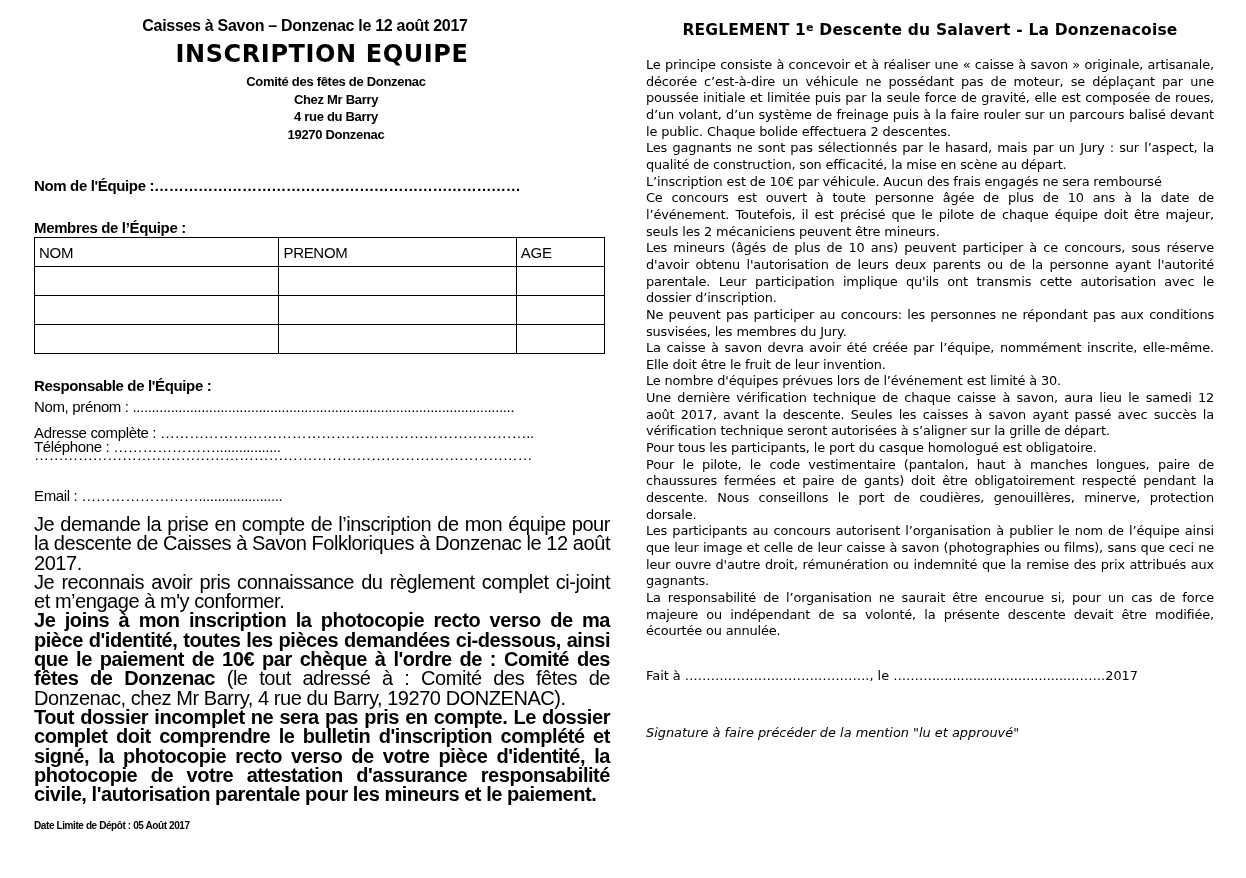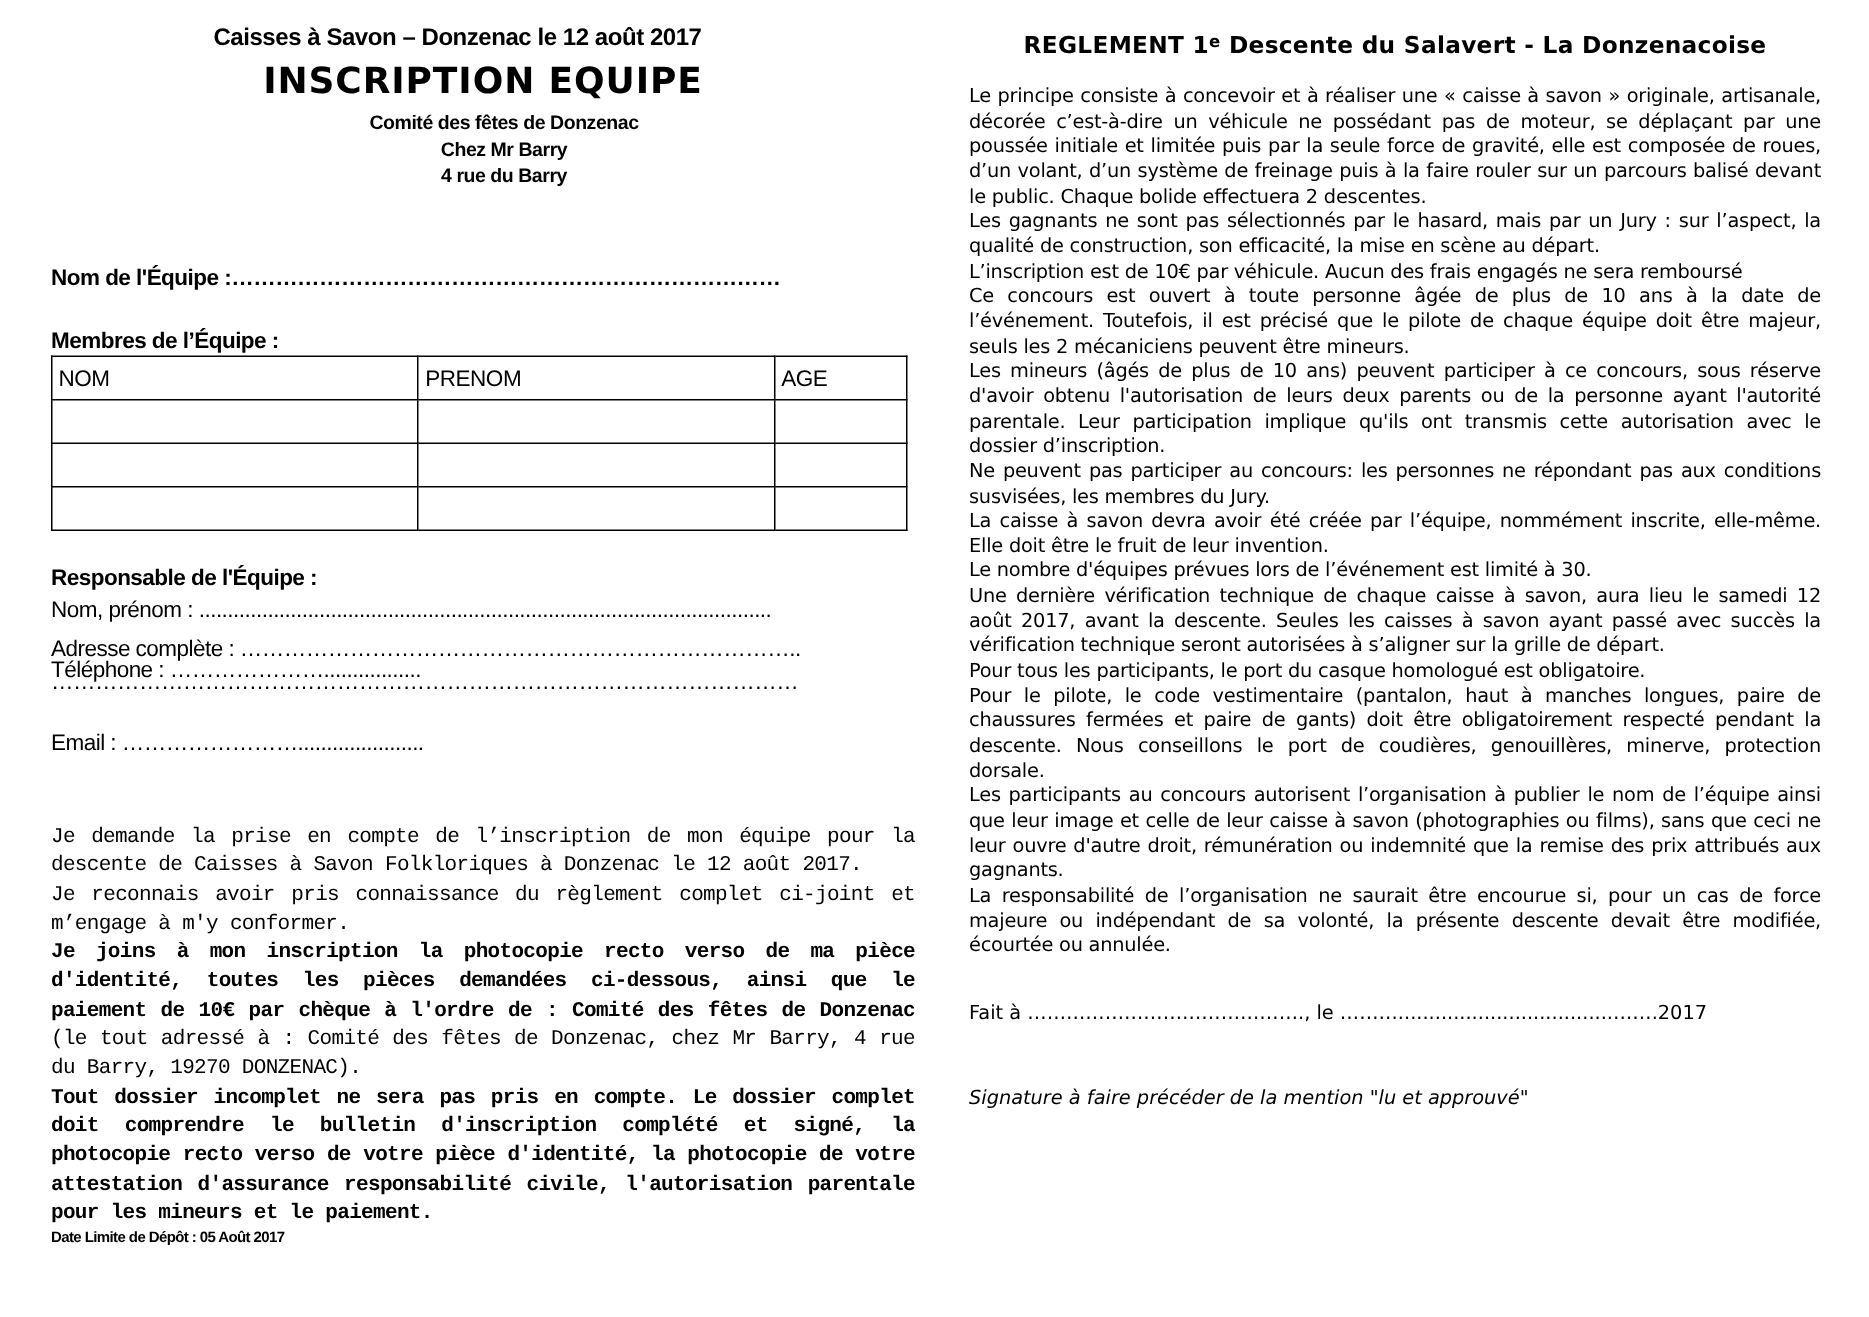--- a/index.html
+++ b/index.html
@@ -4,39 +4,40 @@
 <style>
   html, body { margin:0; padding:0; background:#ffffff; }
   body { width:1246px; height:878px; position:relative; overflow:hidden; color:#000; }
   .subtitle { position:absolute; left:0; width:610px; top:17px; font-size:16px; font-weight:bold; text-align:center; letter-spacing:-0.3px; font-family:"Liberation Sans", sans-serif; }
   .title { position:absolute; left:0; width:644px; top:40px; font-size:24px; font-weight:bold; text-align:center; letter-spacing:0.6px; font-family:"DejaVu Sans", sans-serif; }
   .org { position:absolute; left:0; width:644px; top:73px; font-size:13px; font-weight:bold; text-align:center; line-height:17.5px; font-family:"Liberation Sans", sans-serif; letter-spacing:-0.3px;padding-left:14px;}
   .lbl { position:absolute; font-family:"Liberation Sans", sans-serif; font-size:15px; letter-spacing:-0.35px; white-space:nowrap; }
   .b { font-weight:bold; }
   table.members { position:absolute; left:34px; top:237px; width:571px; border-collapse:collapse; font-family:"Liberation Sans", sans-serif; font-size:15px; }
   table.members td { border:1px solid #000; height:28px; padding:0 4px; vertical-align:middle; letter-spacing:-0.3px;}
-  .para { position:absolute; left:34px; top:549px; width:576px; font-family:Liberation Mono, monospace; font-size:14px; line-height:19.3px; text-align:justify; letter-spacing:-0.45px; }
+  .para { position:absolute; left:34px; top:515px; width:576px; font-family:Liberation Sans, sans-serif; font-size:20px; line-height:19.3px; text-align:justify; letter-spacing:-0.45px; }
   .para p { margin:0; }
   .deadline { position:absolute; left:34px; top:797px; font-family:"Liberation Sans", sans-serif; font-size:10px; font-weight:bold; letter-spacing:-0.4px;margin-top:23px; }
   .right-title { position:absolute; left:630px; width:600px; top:21px; text-align:center; font-family:"DejaVu Sans", sans-serif; font-weight:bold; font-size:15.5px; letter-spacing:0.2px; }
   .right-title sup { font-size:11px; vertical-align:4px; }
   .rules { position:absolute; left:646px; top:57px; width:568px; font-family:"DejaVu Sans", sans-serif; font-size:12.9px; line-height:16.65px; text-align:justify; letter-spacing:-0.15px; }
   .rules p { margin:0; }
   .fait { position:absolute; left:646px; top:668px; font-family:"DejaVu Sans", sans-serif; font-size:12.9px; white-space:nowrap; }
   .sig { position:absolute; left:646px; top:725px; font-family:"DejaVu Sans", sans-serif; font-size:12.9px; font-style:italic; white-space:nowrap; }
 </style>
 </head>
 <body>
 
 <div class="subtitle">Caisses à Savon – Donzenac le 12 août 2017</div>
 <div class="title">INSCRIPTION EQUIPE</div>
 <div class="org">
   <div>Comité des fêtes de Donzenac</div>
   <div>Chez Mr Barry</div>
   <div>4 rue du Barry</div>
+  <div>19270 Donzenac</div>
 </div>
 
 <div class="lbl b" style="left:34px; top:177px;">Nom de l'Équipe :…………………………………………………………………</div>
 
 <div class="lbl b" style="left:34px; top:219px;">Membres de l’Équipe :</div>
 
 <table class="members">
   <colgroup>
       <col style="width:244px">
       <col style="width:237px">

